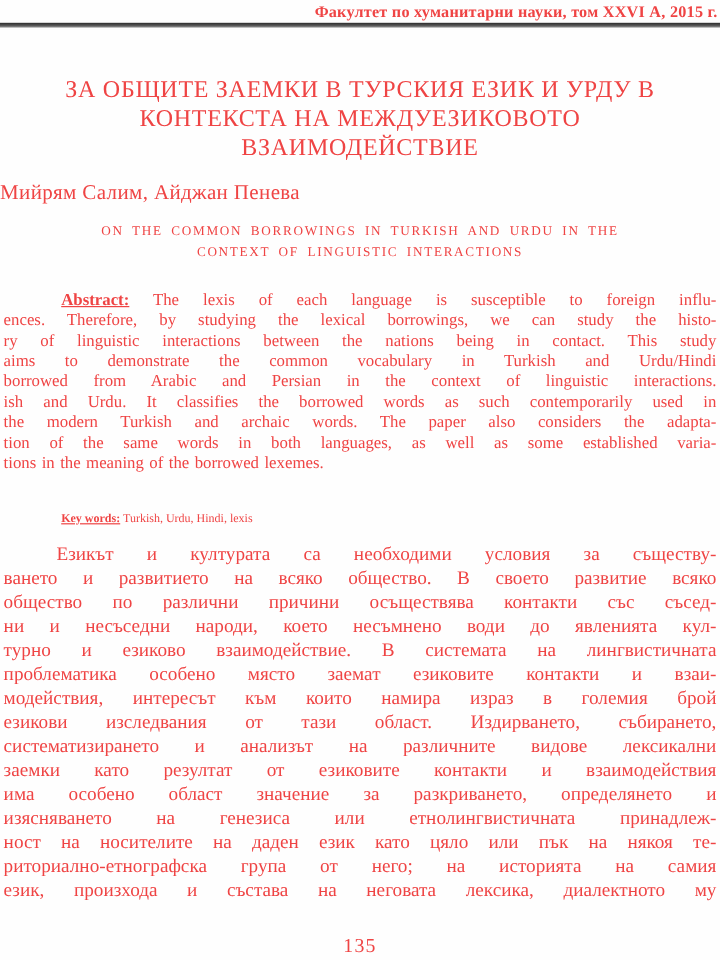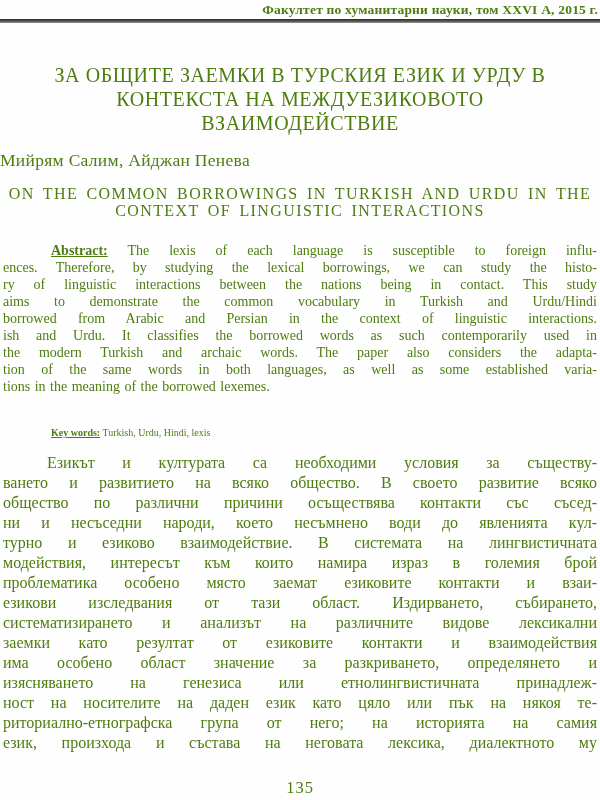--- a/index.html
+++ b/index.html
@@ -3,21 +3,21 @@
 <meta charset="utf-8">
 <style>
   * { margin: 0; padding: 0; box-sizing: border-box; }
   html, body { background: #e8e8e8; }
   .page {
     position: relative;
     width: 600px;
     height: 800px;
     margin: 0 auto;
     background: #fefefe;
-    color: #4d7c0f;
+    color: #ef4444;
     font-family: "Liberation Serif", "DejaVu Serif", serif;
     overflow: hidden;
   }
   
   .running-head {
     padding: 3px 2px 0 0;
     text-align: right;
     font-weight: bold;
     font-size: 13.5px;
     line-height: 14px;
@@ -42,21 +42,21 @@
     margin-top: 15px;
     text-align: left;
     font-size: 17.5px;
     line-height: 20px;
     letter-spacing: 0.3px;
   }
   
   .title-en {
     margin-top: 15px;
     text-align: center;
-    font-size: 16px;
+    font-size: 11px;
     line-height: 17px;
     letter-spacing: 1.4px;
     word-spacing: 3px;
   }
   
   .abstract {
     margin-top: 23px;
     padding: 0 3px;
     font-size: 14px;
     line-height: 17px;
@@ -127,22 +127,22 @@
   </div>
 
   <div class="keywords"><span class="bold">Key words:</span> <span>Turkish, Urdu, Hindi, lexis</span></div>
 
   <div class="bodytext">
     <div class="jline indent-body">Езикът и културата са необходими условия за съществу-</div>
     <div class="jline">ването и развитието на всяко общество. В своето развитие всяко</div>
     <div class="jline">общество по различни причини осъществява контакти със съсед-</div>
     <div class="jline">ни и несъседни народи, което несъмнено води до явленията кул-</div>
     <div class="jline">турно и езиково взаимодействие. В системата на лингвистичната</div>
+    <div class="jline">проблематика особено място заемат езиковите контакти и взаи-</div>
     <div class="jline">модействия, интересът към които намира израз в големия брой</div>
-    <div class="jline">проблематика особено място заемат езиковите контакти и взаи-</div>
     <div class="jline">езикови изследвания от тази област. Издирването, събирането,</div>
     <div class="jline">систематизирането и анализът на различните видове лексикални</div>
     <div class="jline">заемки като резултат от езиковите контакти и взаимодействия</div>
     <div class="jline">има особено област значение за разкриването, определянето и</div>
     <div class="jline">изясняването на генезиса или етнолингвистичната принадлеж-</div>
     <div class="jline">ност на носителите на даден език като цяло или пък на някоя те-</div>
     <div class="jline">риториално-етнографска група от него; на историята на самия</div>
     <div class="jline">език, произхода и състава на неговата лексика, диалектното му</div>
   </div>
 

